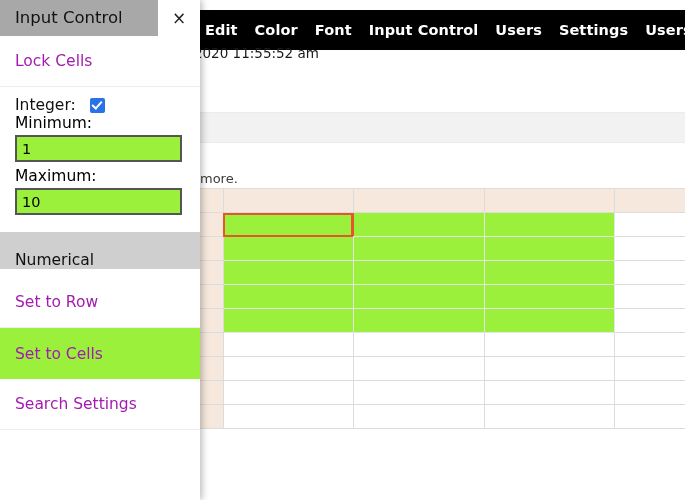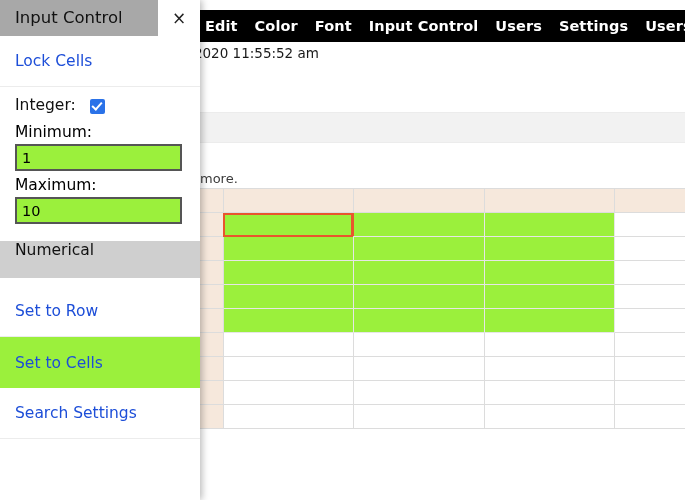--- a/index.html
+++ b/index.html
@@ -23,21 +23,21 @@
     position: absolute;
     inset: 0;
     background: #ffffff;
   }
 
   .menubar {
     position: absolute;
     left: 0px;
     top: 10px;
     width: 685px;
-    height: 32px;
+    height: 40px;
     background: #000000;
     display: flex;
     align-items: center;
     white-space: nowrap;
     overflow: hidden;
     padding-left: 205px;
   }
   .menubar-item {
     color: #ffffff;
     font-size: 14.5px;
@@ -163,37 +163,36 @@
     text-align: center;
     cursor: pointer;
   }
 
   .panel-row {
     height: 51px;
     display: flex;
     align-items: center;
     padding-left: 15px;
     font-size: 15.5px;
-    color: #1d4ed8;
+    color: #a21caf;
     border-bottom: 1px solid #ececec;
     cursor: pointer;
     background: #ffffff;
   }
   .panel-row.noline { border-bottom: none; }
 
   .field-block {
     padding: 9px 15px 6px 15px;
   }
   .field-inline {
     display: flex;
-    align-items: flex-end;
+    align-items: center;
     gap: 14px;
     font-size: 15.5px;
     color: #111111;
-    margin-bottom: 9px;
   }
   .checkbox {
     width: 15px; height: 15px;
     background: #2a72e8;
     border-radius: 2px;
     position: relative;
     display: inline-block;
     cursor: pointer;
     flex: none;
   }
@@ -223,21 +222,21 @@
     color: #000000;
     padding: 0 5px;
     margin-bottom: 5px;
     outline: none;
   }
 
   .panel-section {
     height: 37px;
     background: #cfcfcf;
     display: flex;
-    align-items: flex-start;
+    align-items: flex-end;
     padding-left: 15px;
     font-size: 15.5px;
     color: #111111;
     margin-top: 6px;
     cursor: pointer;
   }
   .panel-gap { height: 8px; background: #ffffff; }
 
   .panel-row.highlight {
     background: #9bf03c;

